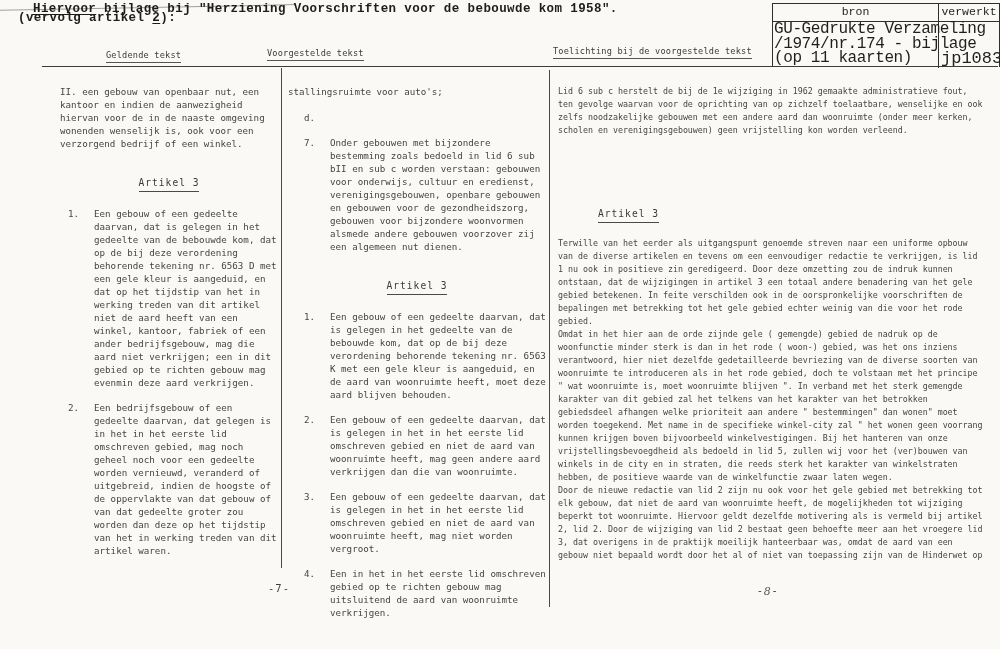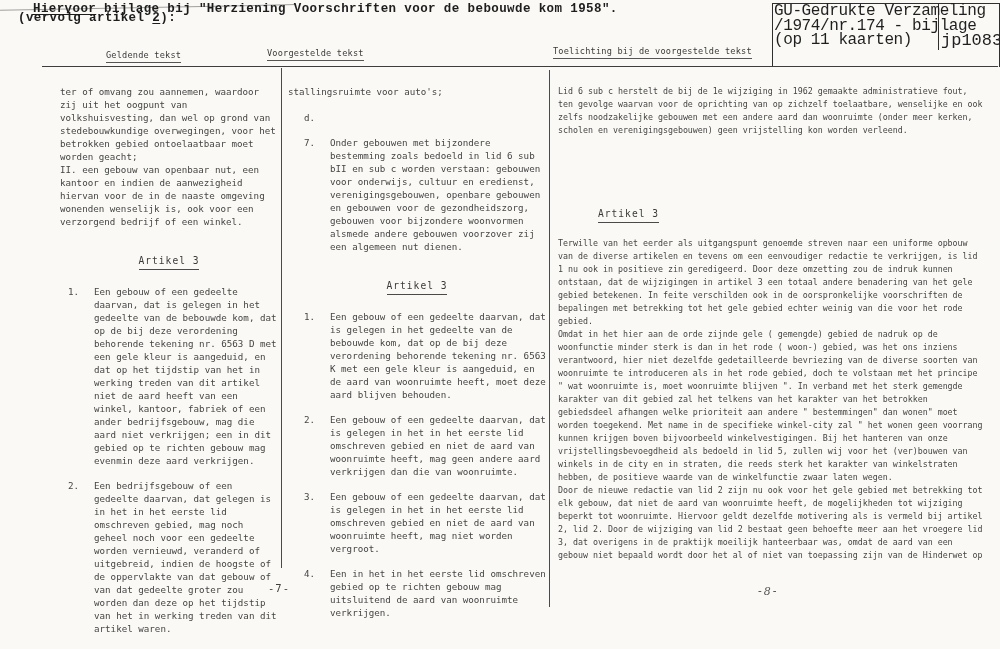--- a/index.html
+++ b/index.html
@@ -75,40 +75,43 @@
   <div class="scan-edge"></div>
 
   <div class="title">
     <span class="u">Hiervoor</span><span> bijlage bij "Herziening Voorschriften voor de bebouwde kom 1958".</span>
   </div>
   <div class="subtitle">
     <span>(vervolg artikel </span><span class="u">2</span><span>):</span>
   </div>
 
   <div class="source-box">
+    <div class="sb-row sb-head">
+      <div class="sb-cell-left">bron</div>
+      <div class="sb-cell-right">verwerkt</div>
+    </div>
     <div class="sb-row sb-body">
       <div class="sb-cell-left">
         <div>GU-Gedrukte Verzameling</div>
         <div>/1974/nr.174 - bijlage</div>
         <div>(op 11 kaarten)</div>
       </div>
       <div class="sb-cell-right sb-processed">jp1083</div>
     </div>
   </div>
 
   <div class="colhead ch1"><span class="lbl">Geldende tekst</span></div>
   <div class="colhead ch2"><span class="lbl">Voorgestelde tekst</span></div>
   <div class="colhead ch3"><span class="lbl">Toelichting bij de voorgestelde tekst</span></div>
 
   <div class="hrule"></div>
   <div class="vrule1"></div>
   <div class="vrule2"></div>
 
   <div class="col col1">
-    <p class="c1-intro">ter of omvang zou aannemen, waardoor zij uit het oogpunt van volkshuisvesting, dan wel op grond van stedebouwkundige overwegingen, voor het betrokken gebied ontoelaatbaar moet worden geacht;</p>
     <p class="c1-roman">II. een gebouw van openbaar nut, een kantoor en indien de aanwezigheid hiervan voor de in de naaste omgeving wonenden wenselijk is, ook voor een verzorgend bedrijf of een winkel.</p>
     <div class="artikel"><span>Artikel 3</span></div>
     <div class="li">
       <span class="num">1.</span>
       <span class="txt">Een gebouw of een gedeelte daarvan, dat is gelegen in het gedeelte van de bebouwde kom, dat op de bij deze verordening behorende tekening nr. 6563 D met een gele kleur is aangeduid, en dat op het tijdstip van het in werking treden van dit artikel niet de aard heeft van een winkel, kantoor, fabriek of een ander bedrijfsgebouw, mag die aard niet verkrijgen; een in dit gebied op te richten gebouw mag evenmin deze aard verkrijgen.</span>
     </div>
     <div class="li">
       <span class="num">2.</span>
       <span class="txt">Een bedrijfsgebouw of een gedeelte daarvan, dat gelegen is in het in het eerste lid omschreven gebied, mag noch geheel noch voor een gedeelte worden vernieuwd, veranderd of uitgebreid, indien de hoogste of de oppervlakte van dat gebouw of van dat gedeelte groter zou worden dan deze op het tijdstip van het in werking treden van dit artikel waren.</span>
     </div>

